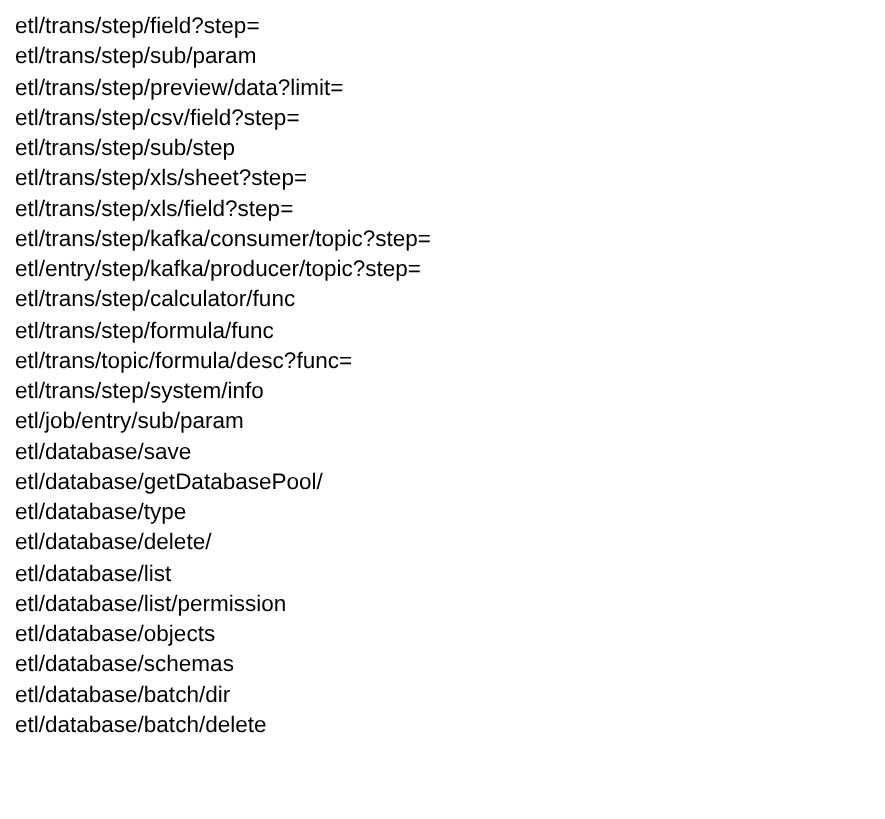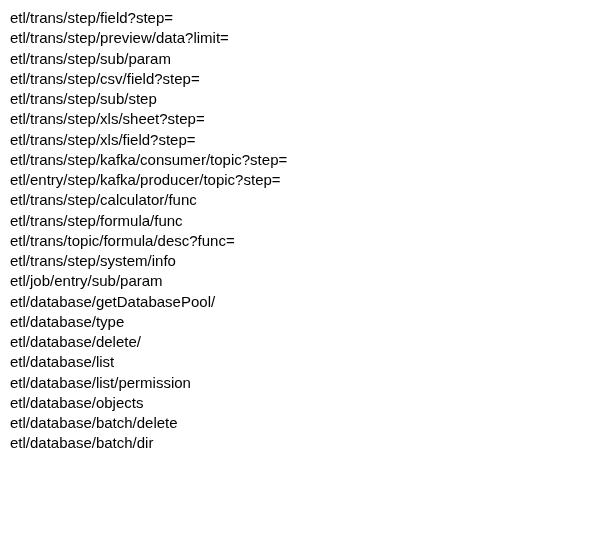--- a/index.html
+++ b/index.html
@@ -18,34 +18,36 @@
     }
     .line {
       white-space: nowrap;
     }
   </style>
 </head>
 <body>
 
 <div id="container">
     <div class="line">etl/trans/step/field?step=</div>
+    <div class="line">etl/trans/step/sub/param</div>
     <div class="line">etl/trans/step/preview/data?limit=</div>
-    <div class="line">etl/trans/step/sub/param</div>
     <div class="line">etl/trans/step/csv/field?step=</div>
     <div class="line">etl/trans/step/sub/step</div>
     <div class="line">etl/trans/step/xls/sheet?step=</div>
     <div class="line">etl/trans/step/xls/field?step=</div>
     <div class="line">etl/trans/step/kafka/consumer/topic?step=</div>
     <div class="line">etl/entry/step/kafka/producer/topic?step=</div>
     <div class="line">etl/trans/step/calculator/func</div>
     <div class="line">etl/trans/step/formula/func</div>
     <div class="line">etl/trans/topic/formula/desc?func=</div>
     <div class="line">etl/trans/step/system/info</div>
     <div class="line">etl/job/entry/sub/param</div>
+    <div class="line">etl/database/save</div>
     <div class="line">etl/database/getDatabasePool/</div>
     <div class="line">etl/database/type</div>
     <div class="line">etl/database/delete/</div>
     <div class="line">etl/database/list</div>
     <div class="line">etl/database/list/permission</div>
     <div class="line">etl/database/objects</div>
+    <div class="line">etl/database/schemas</div>
+    <div class="line">etl/database/batch/dir</div>
     <div class="line">etl/database/batch/delete</div>
-    <div class="line">etl/database/batch/dir</div>
   </div>
 
 </body></html>

